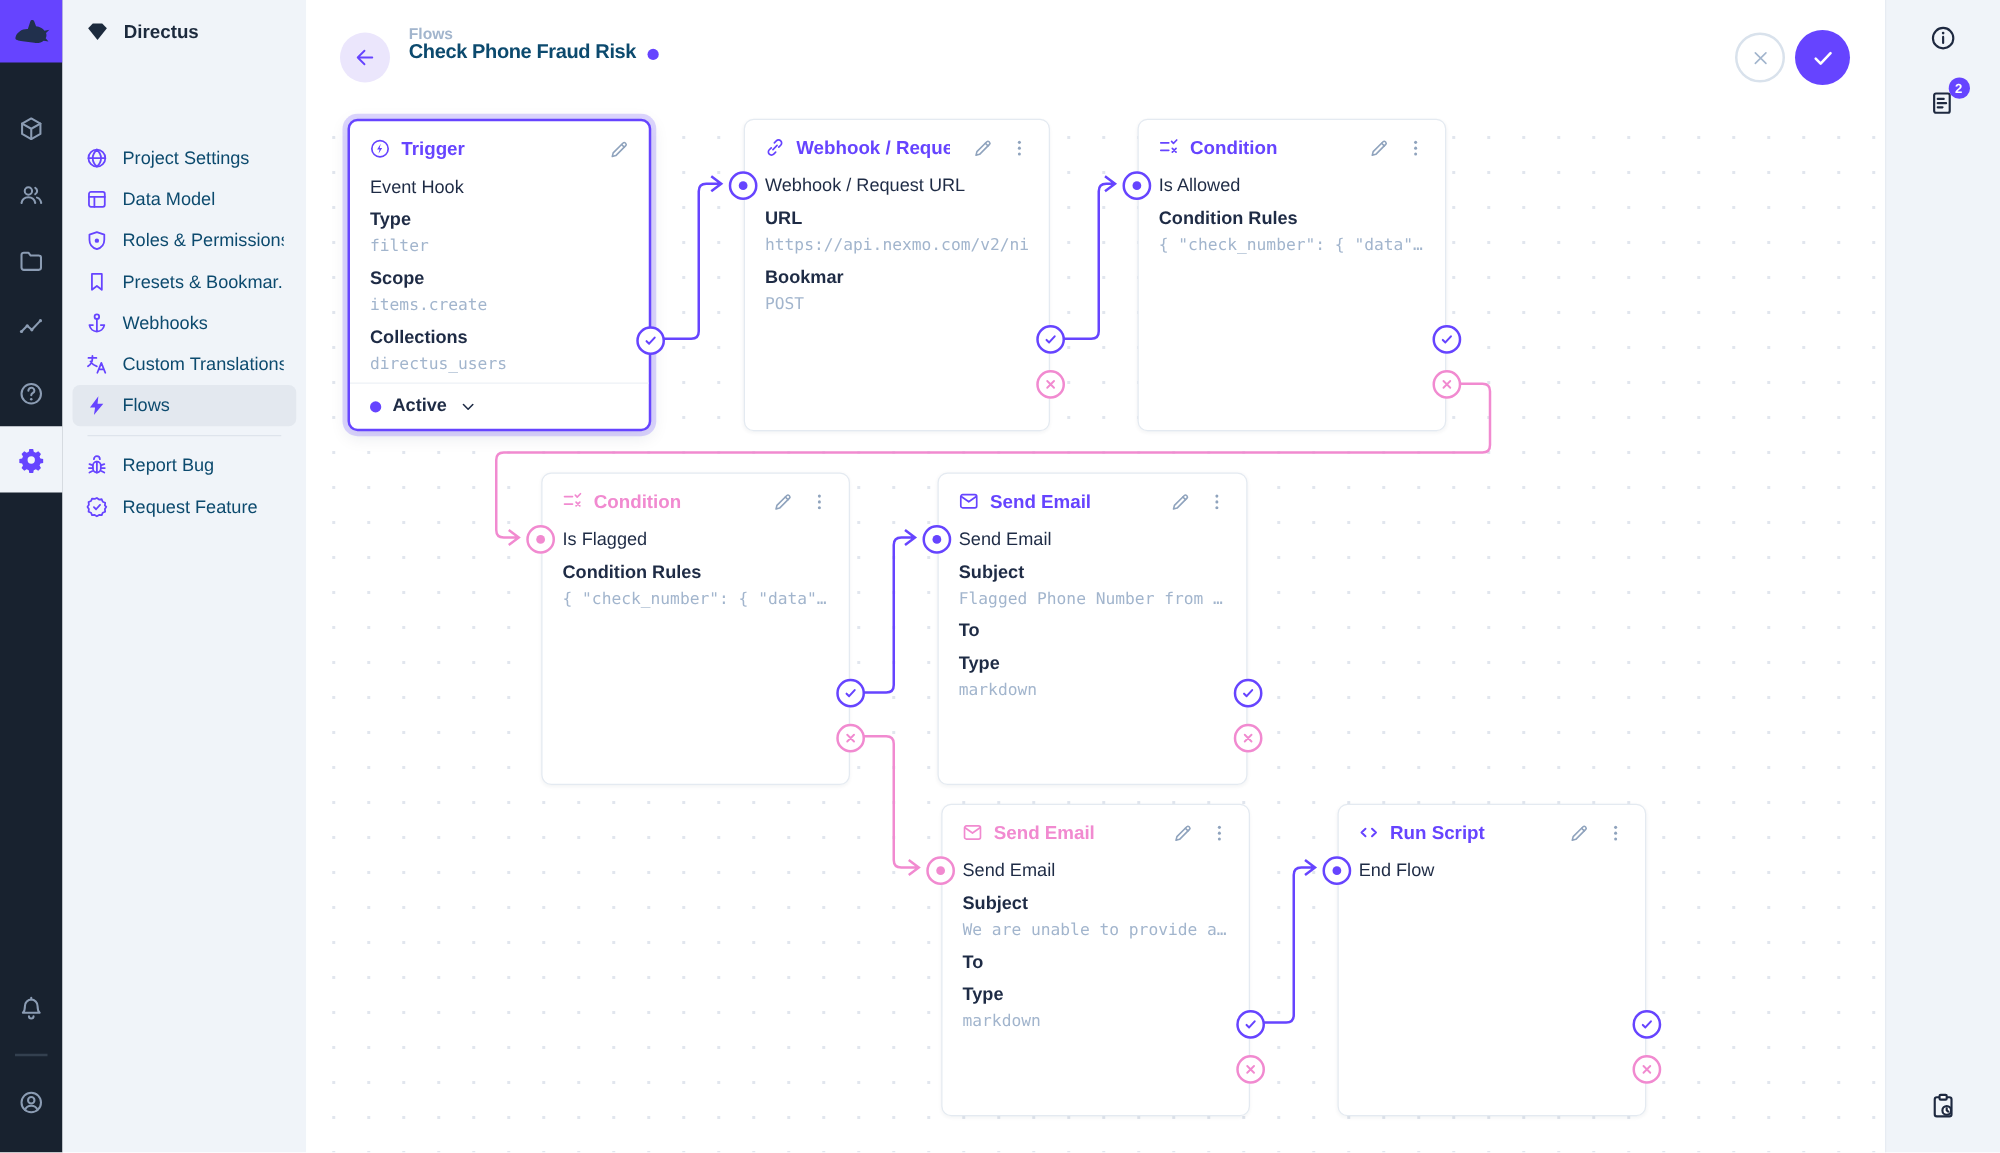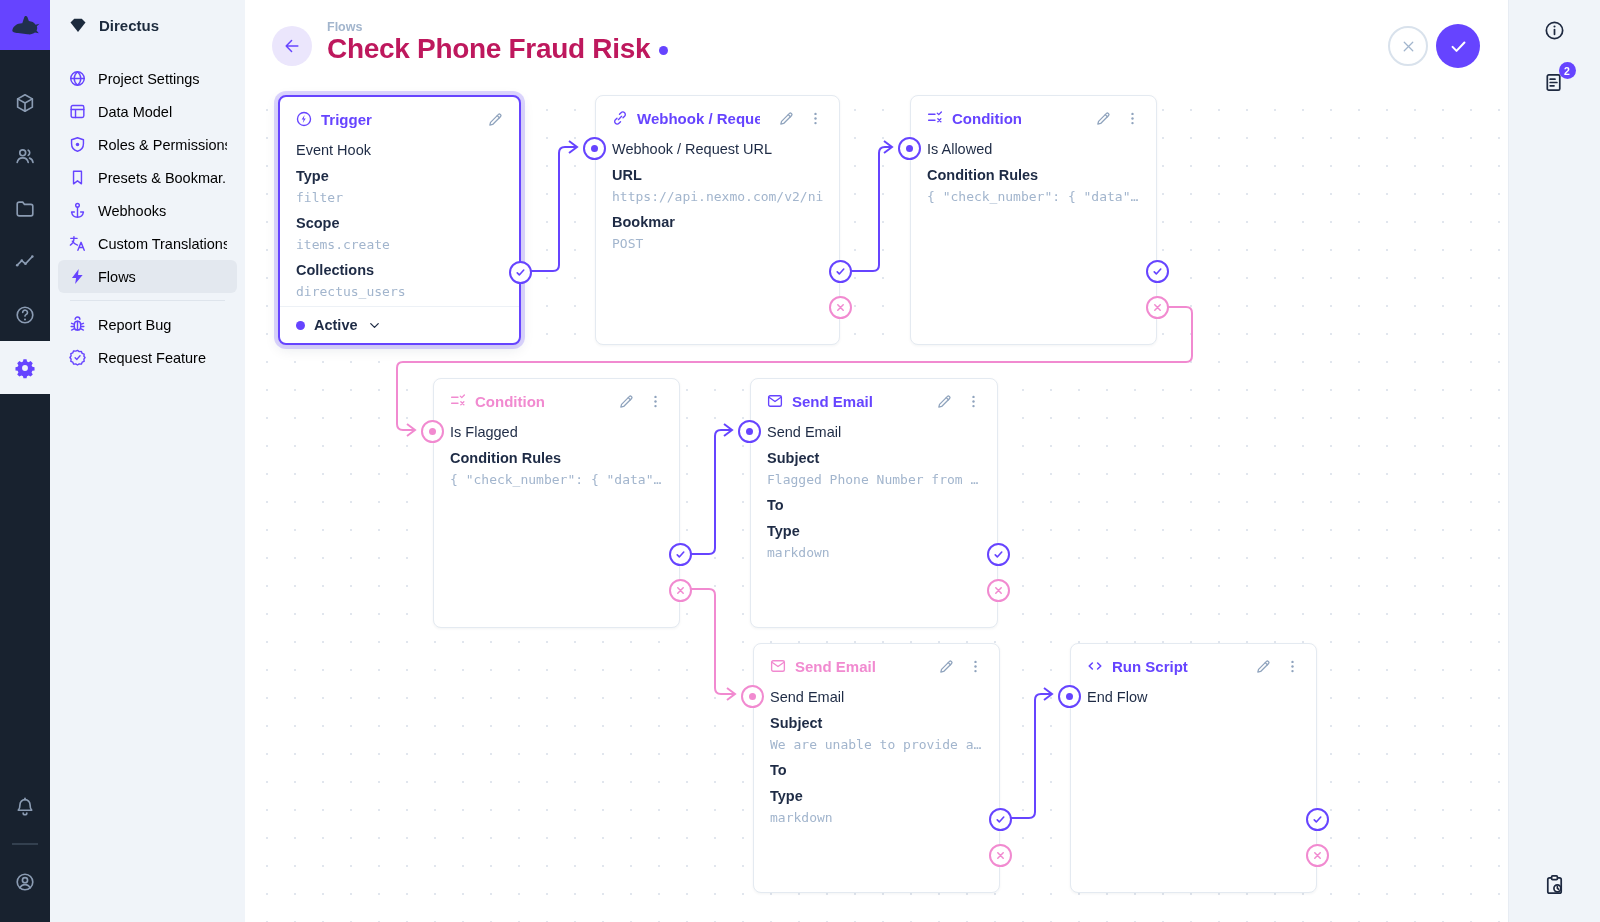--- a/index.html
+++ b/index.html
@@ -12,45 +12,45 @@
   .rail-logo svg { width:30px; height:30px; }
   .rail-mods { margin-top:26px; display:flex; flex-direction:column; }
   .rail-btn { width:50px; height:53px; display:flex; align-items:center; justify-content:center; color:#8b9cb3; cursor:pointer; }
   .rail-btn svg { width:22px; height:22px; }
   .rail-btn.active { background:#f0f4f9; color:#6644ff; }
   .rail-spacer { flex:1; }
   .rail-bottom { display:flex; flex-direction:column; align-items:center; padding-bottom:14px; }
   .rail-div { width:26px; height:2px; background:#33404f; margin:10px 0; }
 
   
-  .sidebar { width:195px; height:100%; background:#f0f4f9; flex-shrink:0; display:flex; flex-direction:column; }
+  .sidebar { width:195px; height:100%; background:#f0f4f9; flex-shrink:0; display:flex; flex-direction:column;gap:48px; }
   .sb-head { height:50px; display:flex; align-items:center; gap:11px; padding:0 18px; cursor:pointer; }
   .sb-head svg { width:20px; height:20px; color:#1c2a3d; }
   .sb-brand { font-size:15px; font-weight:700; color:#1c2a3d; }
   .sb-nav { margin-top:12px; padding:0 8px; }
-  .sb-item { height:33px; display:flex; align-items:center; gap:11px; padding:0 10px; border-radius:6px; cursor:pointer; font-size:14.5px; color:#000000; }
+  .sb-item { height:33px; display:flex; align-items:center; gap:11px; padding:0 10px; border-radius:6px; cursor:pointer; font-size:14.5px; color:#0c4a6e; }
   .sb-item svg { width:19px; height:19px; color:#6644ff; flex-shrink:0; }
   .sb-item.active { background:#e3e8ef; font-weight:400; }
   .sb-item.muted { color:#a2b5cd; cursor:default; }
   .sb-item.muted svg { color:#a2b5cd; }
   .sb-divider { height:1px; background:#dee4ec; margin:7px 12px; }
   .sb-label { white-space:nowrap; overflow:hidden; }
 
   
   .main { position:relative; width:1263px; height:100%; background:#fff; flex-shrink:0; }
   .main::before { content:""; position:absolute; left:0; right:0; top:86px; bottom:0;
     background-image:radial-gradient(#e1e6ee 1.3px, transparent 1.45px);
     background-size:28px 28px; background-position:8px 10px; }
 
   .flow-header { position:absolute; top:0; left:0; right:0; height:86px; z-index:6; }
   .back-btn { position:absolute; left:27px; top:26px; width:40px; height:40px; border-radius:50%;
     background:#ebe6fc; color:#6644ff; display:flex; align-items:center; justify-content:center; cursor:pointer; border:none; }
   .back-btn svg { width:20px; height:20px; }
   .crumb { position:absolute; left:82px; top:20px; font-size:12.5px; font-weight:600; color:#a2b5cd; }
-  .flow-title { position:absolute; left:82px; top:33px; font-size:28px; font-weight:800; color:#be185d; letter-spacing:-.3px; display:flex; align-items:center; gap:9px; }
+  .flow-title { position:absolute; left:82px; top:33px; font-size:16px; font-weight:800; color:#0c4a6e; letter-spacing:-.3px; display:flex; align-items:center; gap:9px; }
   .unsaved-dot { width:9px; height:9px; border-radius:50%; background:#6644ff; margin-top:3px; }
   .hbtns { position:absolute; right:28px; top:24px; display:flex; align-items:center; gap:8px; }
   .hbtn-x { width:40px; height:40px; border-radius:50%; background:#fff; border:2px solid #d9e2ec; color:#a2b5cd;
     display:flex; align-items:center; justify-content:center; cursor:pointer; }
   .hbtn-x svg { width:17px; height:17px; }
   .hbtn-save { width:44px; height:44px; border-radius:50%; background:#6644ff; border:none; color:#fff;
     display:flex; align-items:center; justify-content:center; cursor:pointer; }
   .hbtn-save svg { width:19px; height:19px; }
 
   

